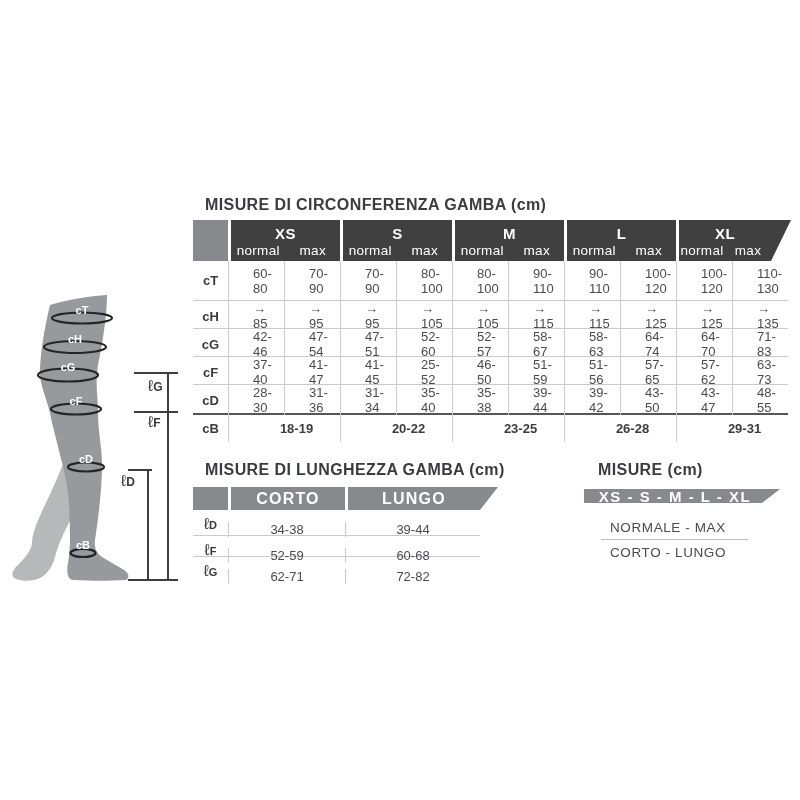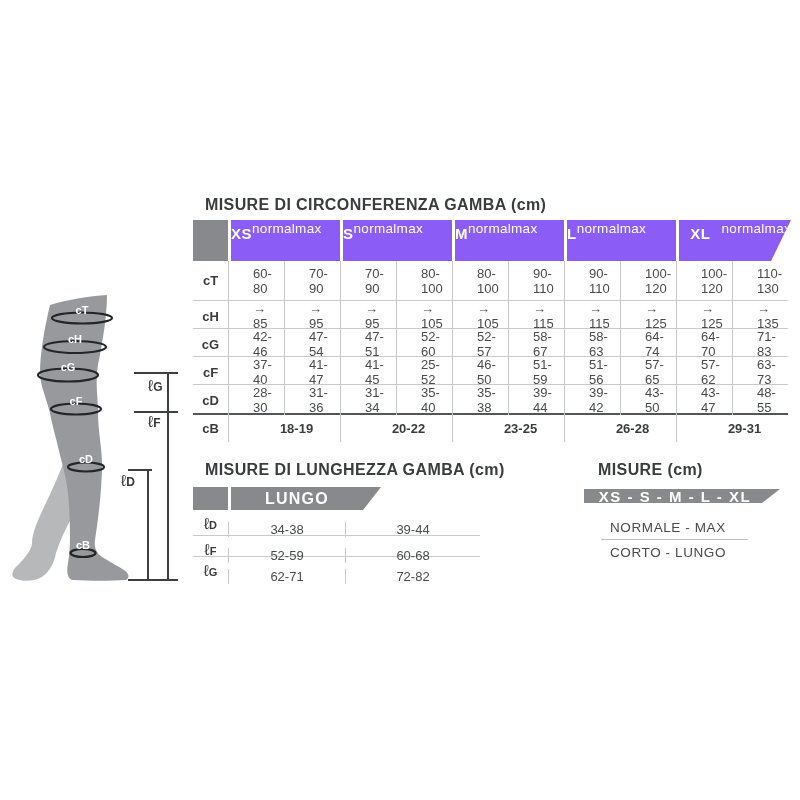--- a/index.html
+++ b/index.html
@@ -7,21 +7,21 @@
   #stage {
     position:relative; width:800px; height:800px; background:#ffffff;
     font-family:"Liberation Sans","DejaVu Sans",sans-serif; color:#3b3c3e;
     overflow:hidden;
   }
   .sec-title { position:absolute; font-size:16px; font-weight:bold; letter-spacing:.4px; color:#3b3c3e; white-space:nowrap; }
 
   
   .c-header { position:absolute; left:193px; top:220px; height:41px; display:flex; column-gap:3px; }
   .hspacer { width:35px; background:#87898c; }
-  .hgroup { width:109px; background:#8b5cf6; color:#fff; display:flex; }
+  .hgroup { width:109px; background:#404040; color:#fff; display:flex; flex-direction:column; }
   .hgroup.last { width:112px; clip-path:polygon(0 0, 100% 0, calc(100% - 20px) 100%, 0 100%); }
   .hsize { height:22px; display:flex; align-items:flex-end; justify-content:center; font-size:15px; font-weight:bold; letter-spacing:.5px; }
   .hgroup.last .hsize, .hgroup.last .hsub { width:92px; }
   .hsub { display:flex; height:19px; }
   .hsub span { flex:1; text-align:center; font-size:13.5px; font-weight:normal; letter-spacing:.3px; line-height:17px; }
 
   
   .c-body { position:absolute; left:193px; top:261px; width:595px; }
   .crow { display:grid; grid-template-columns:35px repeat(10,56px); }
   .crow > div { display:flex; align-items:center; justify-content:center; font-size:13px; color:#4a4b4d; }
@@ -251,20 +251,21 @@
       <div>23-25</div>
       <div>26-28</div>
       <div>29-31</div>
     </div>
   </div>
 
   <div class="sec-title" style="left:205px; top:461px;">MISURE DI LUNGHEZZA GAMBA (cm)</div>
 
   <div class="l-header">
     <div class="hspacer"></div>
+    <div class="lcell corto">CORTO</div>
     <div class="lcell lungo">
       <span class="txt">LUNGO</span>
     </div>
   </div>
 
   <div class="l-body">
     <div class="lrow r1 light">
       <div>
           <span class="ell">ℓ</span>
           <span class="ell-letter">D</span>

